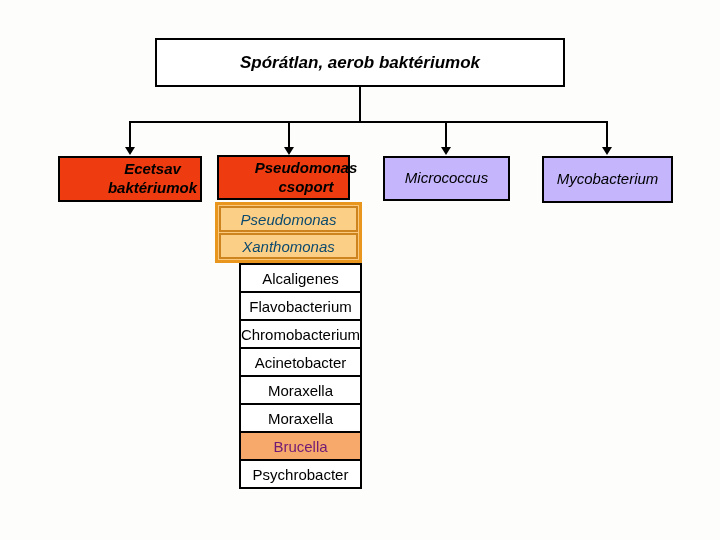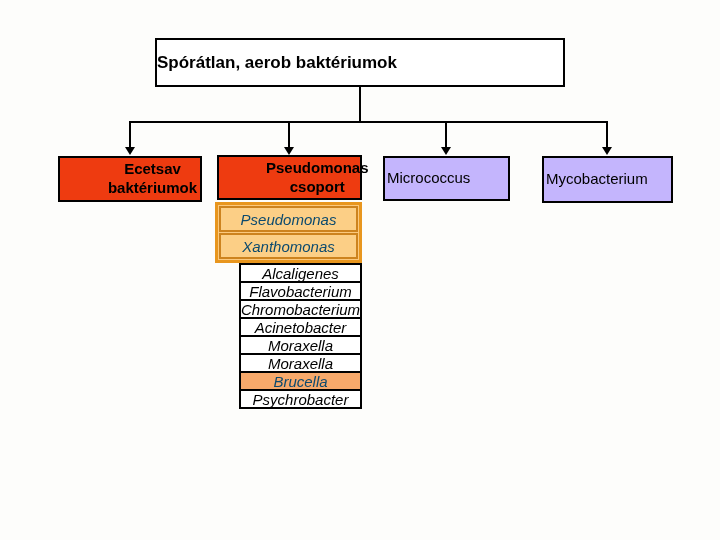--- a/index.html
+++ b/index.html
@@ -7,22 +7,23 @@
     width: 720px; height: 540px;
     background: #fdfdfb;
     font-family: "Liberation Sans", "DejaVu Sans", sans-serif;
     color: #000;
   }
   .stage { position: relative; width: 720px; height: 540px; overflow: hidden; }
 
   .box {
     position: absolute;
     box-sizing: border-box;
-    display: flex; align-items: center; justify-content: flex-start;
+    display: flex; align-items: center; justify-content: center;
     text-align: center;
+    font-style: italic;
   }
 
   
   .title-box {
     left: 155px; top: 38px; width: 410px; height: 49px;
     background: #ffffff; border: 2px solid #000;
     font-size: 17px; font-weight: bold;
   }
 
   
@@ -32,21 +33,21 @@
     border-left: 5px solid transparent;
     border-right: 5px solid transparent;
     border-top: 8px solid #000;
   }
 
   
   .branch { border: 2px solid #000; font-size: 15px; line-height: 1.25; padding: 2px; }
   .branch.red    { background: #ee3b10; font-weight: bold; padding-left: 47px; }
   .branch.purple { background: #c4b5fd; font-weight: normal; }
   .b1 { left: 58px;  top: 156px; width: 144px; height: 46px; }
-  .b2 { left: 217px; top: 155px; width: 145px; height: 45px; }
+  .b2 { left: 217px; top: 155px; width: 133px; height: 45px; }
   .b3 { left: 383px; top: 156px; width: 127px; height: 45px; }
   .b4 { left: 542px; top: 156px; width: 131px; height: 47px; }
 
   
   .acetic-group {
     position: absolute; left: 58px; top: 207px; width: 144px; height: 93px;
     box-sizing: border-box; background: #fff; border: 3px solid #000;
     display: flex; flex-direction: column;
   }
   .acetic-cell {
@@ -70,27 +71,27 @@
     box-sizing: border-box; height: 26px;
     border: 2px solid #cd831e; background: #fccf86;
     display: flex; align-items: center; justify-content: center;
     font-style: italic; font-size: 15px; color: #0c4a6e;
   }
   .plist {
     position: absolute; left: 215px; top: 263px; width: 147px;
     display: flex; flex-direction: column;
   }
   .list-row {
-    box-sizing: border-box; height: 20px; margin-top: -2px;
+    box-sizing: border-box; height: 30px; margin-top: -2px;
     background: #ffffff; border: 2px solid #000;
     display: flex; align-items: center; justify-content: center;
-    font-style: italic; font-size: 15px; margin-left: 24px;
+    font-size: 15px; margin-left: 24px;
   }
   .list-row:first-child { margin-top: 0; }
-  .list-row.brucella { background: #f7a96b; color: #0c4a6e; }
+  .list-row.brucella { background: #f7a96b; color: #701a75; }
 </style>
 </head>
 <body>
 
 <div class="stage">
 
   <div class="box title-box">
     <span>Spórátlan, aerob baktériumok</span>
   </div>
 

